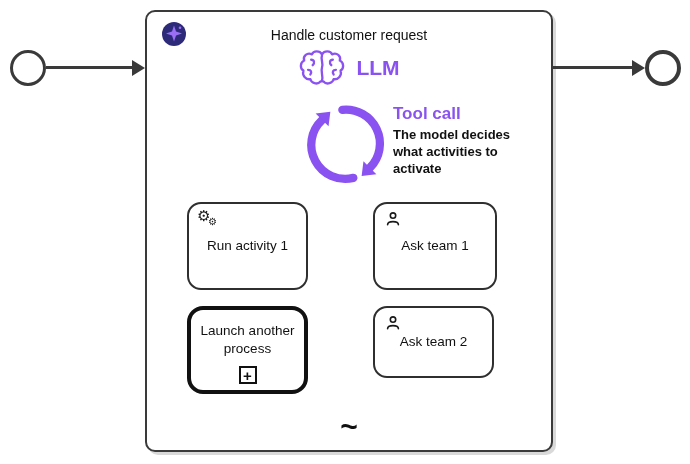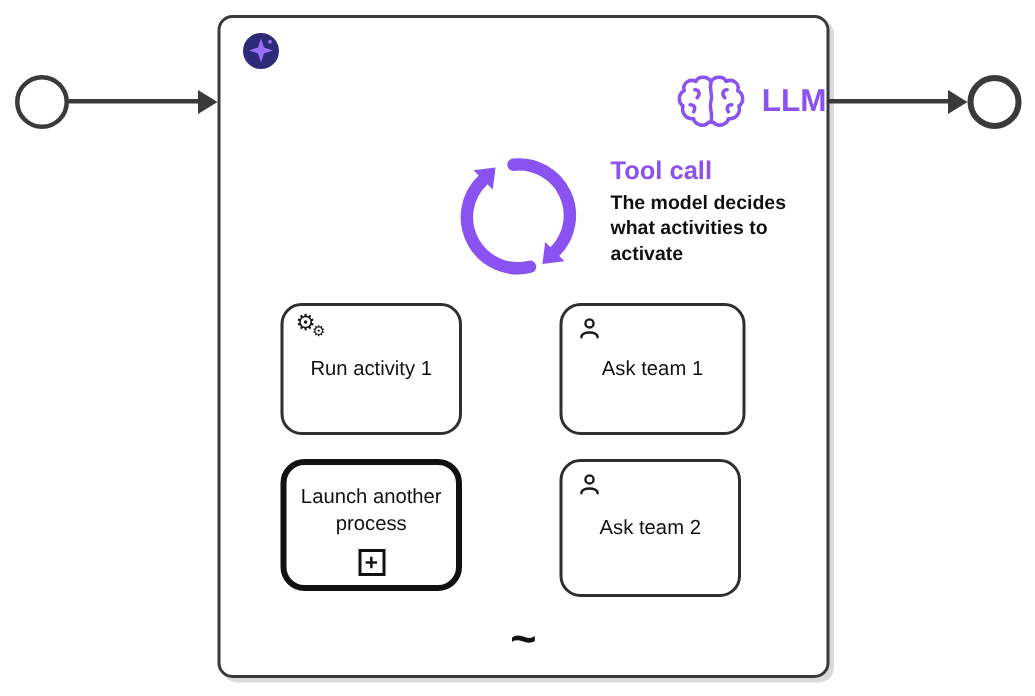--- a/index.html
+++ b/index.html
@@ -24,42 +24,42 @@
   
   .process-box { position: absolute; left: 145px; top: 10px; width: 408px; height: 442px;
                  background: #fff; border: 2.5px solid #3a3a3a; border-radius: 10px;
                  box-shadow: 3px 3px 0 #d9d9d9; }
   .process-title { position: absolute; top: 15px; left: 0; width: 100%; text-align: center;
                    font-size: 14px; color: #111; }
   .ai-badge { position: absolute; left: 14px; top: 9px; width: 26px; height: 26px; }
 
   
   .llm-row { position: absolute; top: 36px; left: 0; width: 100%;
-             display: flex; align-items: center; justify-content: flex-end; gap: 10px; }
+             display: flex; align-items: center; justify-content: center; gap: 10px; }
   .llm-label { font-size: 21px; font-weight: bold; color: #8a52f0; }
 
   
   .cycle-arrows { position: absolute; left: 153px; top: 84px; width: 92px; height: 92px; }
 
   
   .callout { position: absolute; top: 92px; }
   .callout-left  { left: 8px;  width: 148px; text-align: center; }
-  .callout-right { left: 260px; width: 142px; text-align: left; }
+  .callout-right { left: 246px; width: 142px; text-align: left; }
   .callout-heading { font-size: 17px; font-weight: bold; color: #8a52f0; margin-bottom: 3px; }
   .callout-body { font-size: 13px; font-weight: bold; color: #111; line-height: 1.3; }
 
   
   .task { position: absolute; background: #fff; border: 2.5px solid #2f2f2f; border-radius: 14px;
           display: flex; align-items: center; justify-content: center; text-align: center;
           font-size: 13.5px; color: #111; line-height: 1.3; }
   .task-1 { left: 40px;  top: 190px; width: 121px; height: 88px; }
   .task-2 { left: 226px; top: 190px; width: 124px; height: 88px; }
   .task-3 { left: 40px;  top: 294px; width: 121px; height: 88px; border-width: 4.5px; border-color: #111;
             border-radius: 16px; padding-bottom: 20px; }
-  .task-4 { left: 226px; top: 294px; width: 121px; height: 92px; }
+  .task-4 { left: 226px; top: 294px; width: 121px; height: 72px; }
   .task-label { display: inline-block; max-width: 104px; }
 
   .task-icon { position: absolute; top: 5px; left: 8px; }
   .gears { width: 26px; height: 22px; color: #1a1a1a; }
   .gear-1 { position: absolute; left: 0; top: -1px; font-size: 15px; line-height: 1; }
   .gear-2 { position: absolute; left: 11px; top: 8px; font-size: 10px; line-height: 1; }
   .person-icon-box { width: 16px; height: 16px; top: 7px; left: 10px; }
 
   .subprocess-marker { position: absolute; bottom: 6px; left: 50%; transform: translateX(-50%);
                        width: 18px; height: 18px; border: 2.5px solid #111;
@@ -81,20 +81,21 @@
   <div class="process-box">
 
     <div class="ai-badge">
       <svg viewBox="0 0 26 26" width="26" height="26">
         <circle cx="13" cy="13" r="12" fill="#2e2a7a"></circle>
         <path d="M13 4.6 L15 10.6 L21 12.6 L15 14.6 L13 20.6 L11 14.6 L5 12.6 L11 10.6 Z" fill="#9a6ff5"></path>
         <circle cx="19" cy="6.8" r="1.3" fill="#9a6ff5"></circle>
       </svg>
     </div>
 
+    <div class="process-title">Handle customer request</div>
 
     <div class="llm-row">
       <svg class="brain" viewBox="0 0 62 50" width="48" height="39">
         <g fill="none" stroke="#8a52f0" stroke-width="3" stroke-linecap="round" stroke-linejoin="round">
           <path d="M31 8 C28 3 20 3 18 8 C12 5 6 10 8 16 C3 18 2 26 7 29 C5 35 10 41 16 40 C17 45 25 48 29 43 L33 43 C37 48 45 45 46 40 C52 41 57 35 55 29 C60 26 59 18 54 16 C56 10 50 5 44 8 C42 3 34 3 31 8 Z"></path>
           <path d="M31 9 C29 15 33 19 31 25 C29 31 33 36 31 42"></path>
           <path d="M17 15 C21 15 22 19 19 22"></path>
           <path d="M45 15 C41 15 40 19 43 22"></path>
           <path d="M13 28 C17 28 18 31 16 34"></path>
           <path d="M49 28 C45 28 44 31 46 34"></path>

